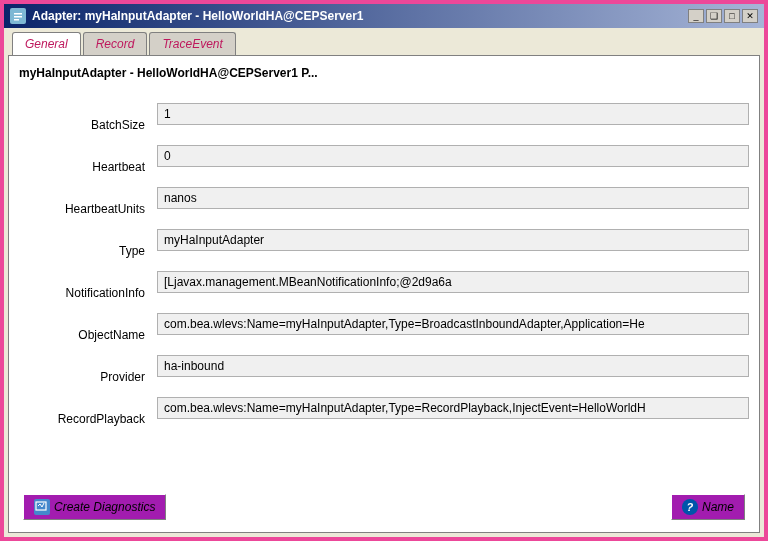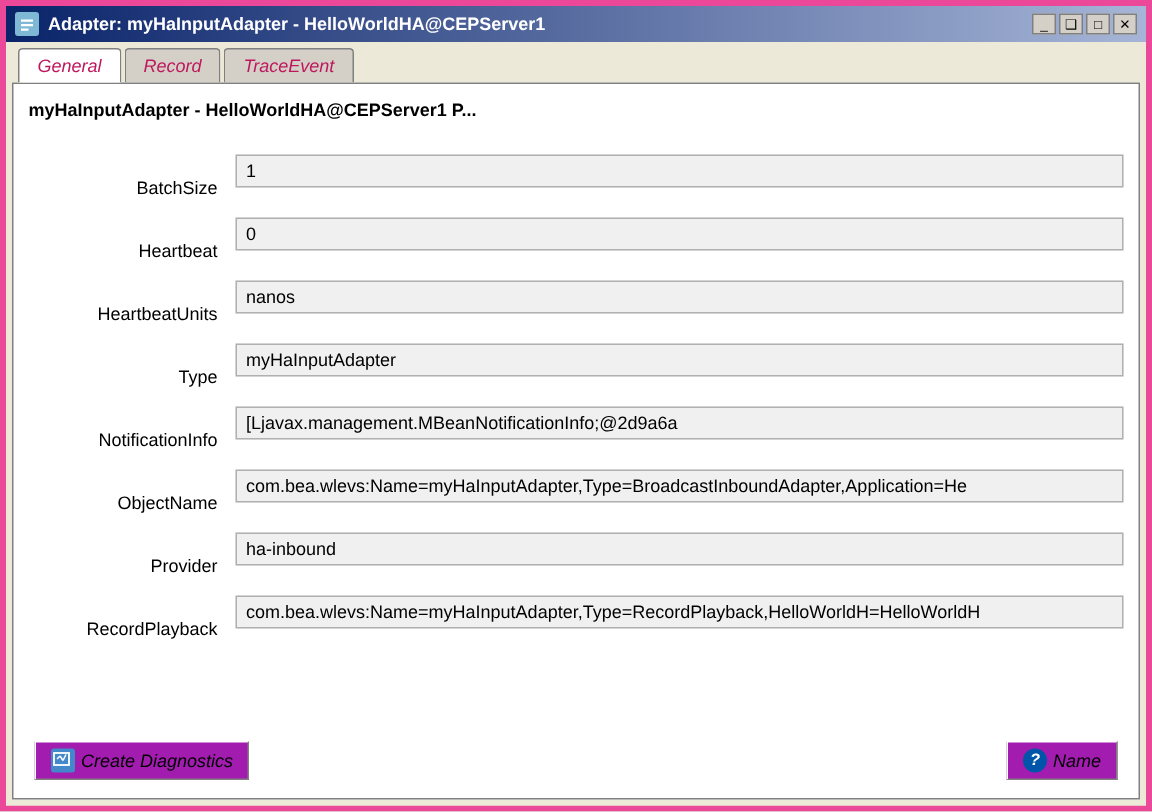--- a/index.html
+++ b/index.html
@@ -258,21 +258,21 @@
         <div class="form-label">NotificationInfo</div>
         <div class="form-value">[Ljavax.management.MBeanNotificationInfo;@2d9a6a</div>
 
         <div class="form-label">ObjectName</div>
         <div class="form-value">com.bea.wlevs:Name=myHaInputAdapter,Type=BroadcastInboundAdapter,Application=He</div>
 
         <div class="form-label">Provider</div>
         <div class="form-value">ha-inbound</div>
 
         <div class="form-label">RecordPlayback</div>
-        <div class="form-value">com.bea.wlevs:Name=myHaInputAdapter,Type=RecordPlayback,HelloWorldH=HelloWorldH</div>
+        <div class="form-value">com.bea.wlevs:Name=myHaInputAdapter,Type=RecordPlayback,InjectEvent=HelloWorldH</div>
       </div>
 
       <div style="flex:1"></div>
 
       <div class="button-bar">
         <button class="btn">
           <div class="btn-icon diagnostics-icon">
             <svg width="14" height="14" viewBox="0 0 14 14">
               <rect x="1" y="2" width="10" height="8" fill="none" stroke="white" stroke-width="1.2"></rect>
               <line x1="3" y1="6" x2="5" y2="4" stroke="white" stroke-width="1"></line>

